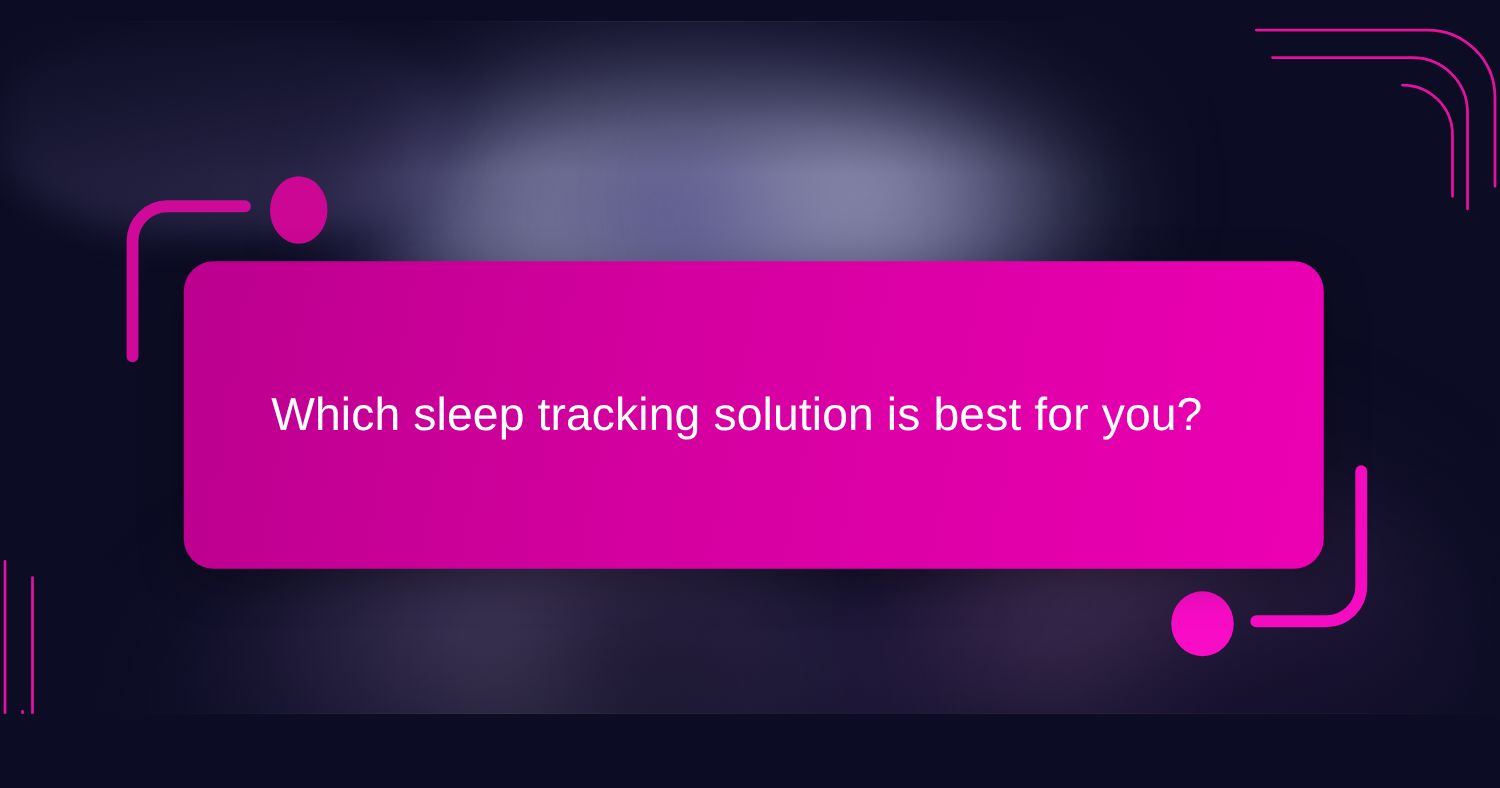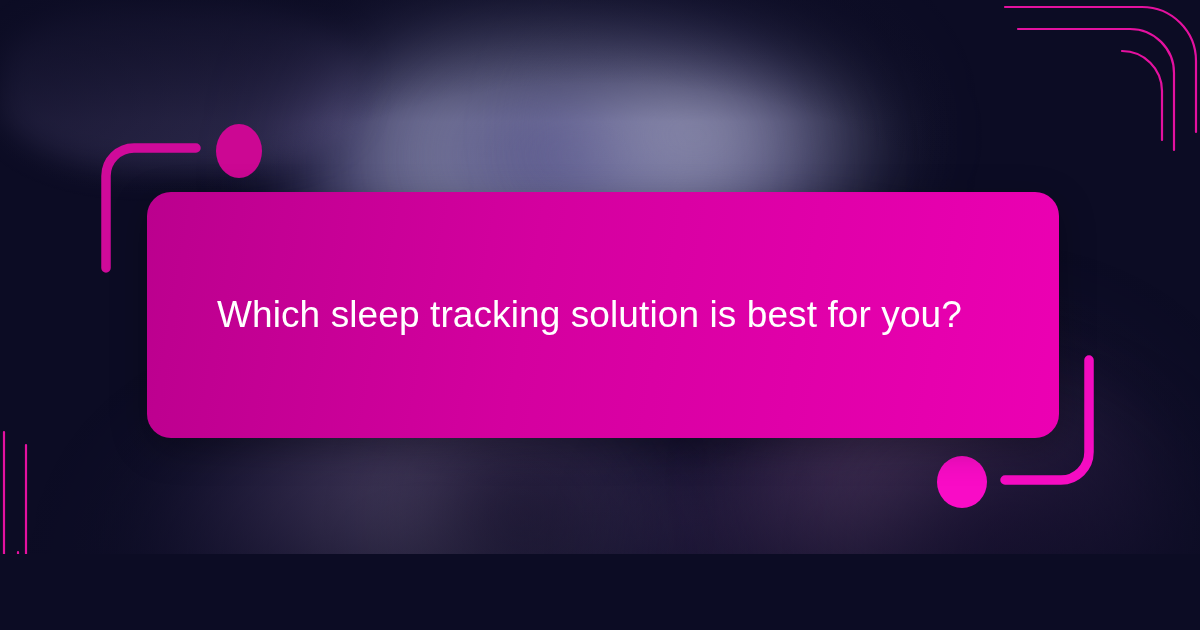--- a/index.html
+++ b/index.html
@@ -11,20 +11,21 @@
     font-family:"Liberation Sans", sans-serif;
     overflow:hidden;
   }
 
   #banner {
     position:relative;
     width:1200px;
     height:554px;
     background:#0c0c24;
     overflow:hidden;
+    margin-top:17px;
   }
 
   
   #photo-layer {
     position:absolute;
     inset:0;
     overflow:hidden;
   }
 
   

